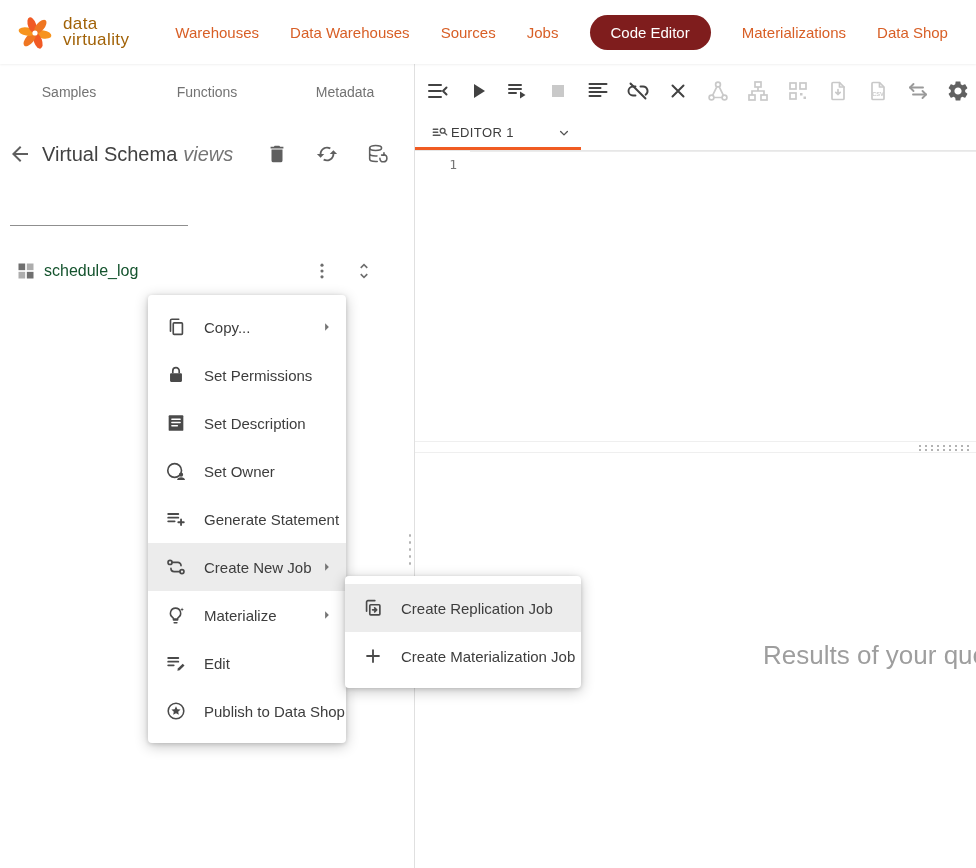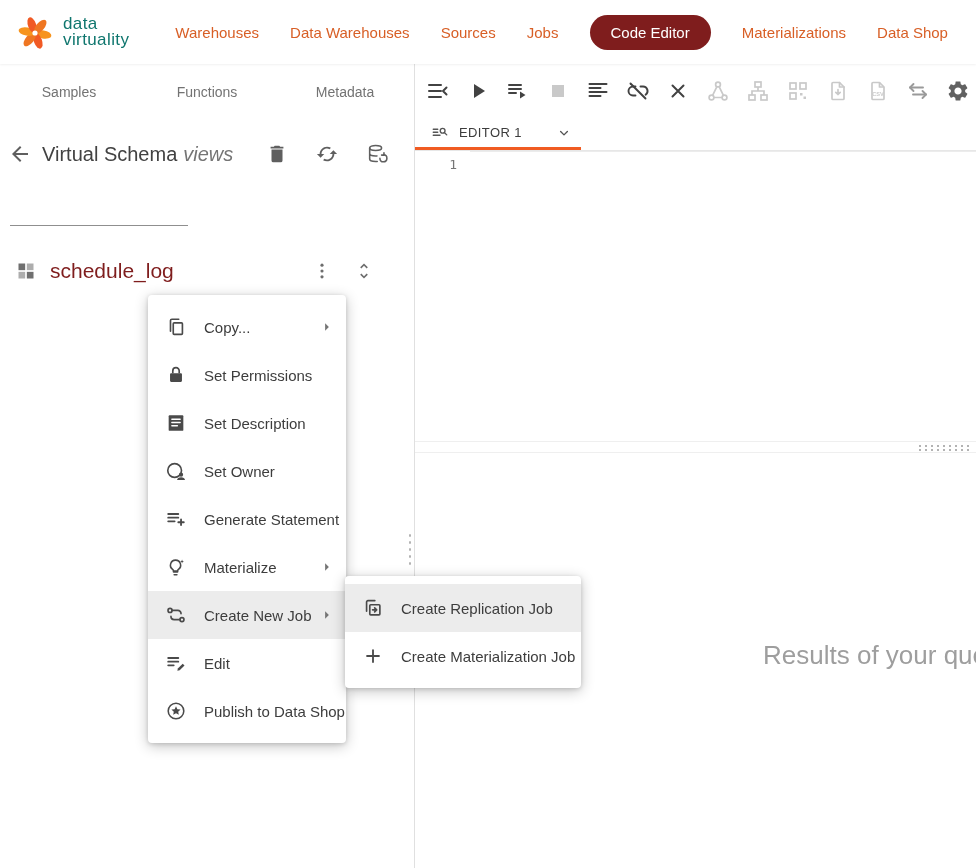--- a/index.html
+++ b/index.html
@@ -10,21 +10,21 @@
   }
   svg { display:block; }
   .i24{width:24px;height:24px} .i22{width:22px;height:22px}
   .i20{width:20px;height:20px} .i18{width:18px;height:18px} .i15{width:15px;height:15px}
   .spacer{flex:1}
   button{background:none;border:none;padding:0;margin:0;cursor:pointer;color:inherit}
 
   
   .topnav{height:64px;display:flex;align-items:center;background:#fff;box-shadow:0 1px 2px rgba(0,0,0,.06);position:relative;z-index:5}
   .logo{display:flex;align-items:center;gap:7px;margin:0 10px 0 14px;cursor:pointer}
-  .logo-text{font-size:17px;line-height:16px;color:#0f766e;letter-spacing:.4px}
+  .logo-text{font-size:17px;line-height:16px;color:#a16207;letter-spacing:.4px}
   .nav{flex:1;display:flex;align-items:center;justify-content:space-between;padding:0 28px 0 36px}
   .nav-item{font-size:15px;color:#d85f26;text-decoration:none;cursor:pointer;white-space:nowrap}
   .nav-item.pill{background:#7f1d1d;color:#fff;padding:9px 21px;border-radius:18px}
 
   
   .main{display:flex;height:804px}
   .left{width:415px;flex:none;border-right:1px solid #e0e0e0;position:relative;background:#fff}
   .right{flex:1;display:flex;flex-direction:column;background:#fff;min-width:0}
 
   
@@ -33,33 +33,33 @@
     border-bottom:3px solid transparent;cursor:pointer;padding-top:4px}
   .side-tab.active{color:#424242;border-bottom-color:#f05b22}
   .schema-header{display:flex;align-items:center;margin:24px 0 0 8px;padding-right:25px;color:#5f5f5f}
   .schema-title{margin-left:10px;font-size:20px;color:#424242}
   .schema-title em{font-style:italic;color:#757575;margin-left:6px}
   .hdr-ibtn{margin-left:26px;color:#5f5f5f}
   .search-row{margin:38px 0 0 10px;width:178px;border-bottom:1px solid #8f8f8f;display:flex;align-items:flex-end;padding-bottom:3px;color:#757575}
   .search-input{border:none;outline:none;background:transparent;flex:1;height:18px;padding:0 0 0 6px;
     font:14px "Liberation Sans",sans-serif;color:#424242}
   .tree-row{margin-top:26px;height:38px;display:flex;align-items:center;padding:0 38px 0 16px;cursor:pointer}
-  .tree-label{margin-left:14px;font-size:21px;color:#7f1d1d}
+  .tree-label{margin-left:8px;font-size:16px;color:#14532d}
   .tree-ibtn{margin-left:18px;color:#6d6d6d}
   .v-handle{position:absolute;right:1px;top:468px;width:6px;height:34px;cursor:col-resize;
     background-image:radial-gradient(circle,#b3b3b3 1px,transparent 1.4px);background-size:6px 7px}
 
   
   .toolbar{height:54px;display:flex;align-items:center;padding-left:11px;gap:16px;flex:none}
   .tbtn{width:24px;height:24px;display:flex;align-items:center;justify-content:center}
   .c-dark{color:#424242} .c-dis{color:#c9c9c9;cursor:default} .c-mid{color:#9a9a9a} .c-gear{color:#616161}
 
   
   .editor-tabrow{height:33px;border-bottom:1px solid #e7e7e7;display:flex;flex:none}
-  .editor-tab{width:166px;display:flex;align-items:center;gap:10px;padding:0 8px 0 16px;
+  .editor-tab{width:166px;display:flex;align-items:center;gap:2px;padding:0 8px 0 16px;
     border-bottom:3px solid #f05b22;cursor:pointer;color:#555}
   .etab-label{font-size:13px;font-weight:500;color:#3c3c3c;letter-spacing:.4px;flex:1}
 
   
   .editor-body{height:290px;flex:none;display:flex;background:#fff}
   .gutter{width:55px;flex:none;text-align:right;padding:6px 13px 0 0;
     font:13px "DejaVu Sans Mono",monospace;color:#757575}
   .code-area{flex:1;border-top:1px solid #ececec;cursor:text}
 
   
@@ -360,49 +360,49 @@
   </div>
   <div class="menu-item">
     <span class="mi-icon">
         <svg class="i22" viewBox="0 0 24 24" fill="none" stroke="currentColor" stroke-width="2" stroke-linecap="round">
           <path d="M3.5 6.5h11M3.5 10.5h11M3.5 14.5h7"></path>
           <path d="M17.5 12.5v6M14.5 15.5h6"></path>
         </svg>
       </span>
     <span class="mi-label">Generate Statement</span>
   </div>
-  <div class="menu-item">
-    <span class="mi-icon">
-        <svg class="i22" viewBox="0 0 24 24" fill="none" stroke="currentColor" stroke-width="1.7" stroke-linecap="round">
-          <path d="M9.3 17.5h4.4M10 20.5h3"></path>
-          <path d="M11.5 4.5a5.5 5.5 0 0 0-3.2 10c.6.5 1 1.2 1 2h4.4c0-.8.4-1.5 1-2a5.5 5.5 0 0 0-3.2-10z"></path>
-          <path d="M18.6 3.9l.6 1.5 1.5.6-1.5.6-.6 1.5-.6-1.5-1.5-.6 1.5-.6z" fill="currentColor" stroke="none"></path>
-        </svg>
-      </span>
-    <span class="mi-label">Materialize</span>
-    <svg class="mi-arrow" viewBox="0 0 24 24" fill="currentColor">
-        <path d="M9.5 7l5 5-5 5z"></path>
-      </svg>
-  </div>
   <div class="menu-item highlight">
     <span class="mi-icon">
         <svg class="i22" viewBox="0 0 24 24" fill="none" stroke="currentColor" stroke-width="1.8" stroke-linecap="round">
           <circle cx="5.5" cy="7" r="2.2"></circle>
           <circle cx="18.5" cy="17" r="2.2"></circle>
           <path d="M7.7 7H14a3.5 3.5 0 0 1 3.5 3.5"></path>
           <path d="M16.3 17H10a3.5 3.5 0 0 1-3.5-3.5"></path>
         </svg>
       </span>
     <span class="mi-label">Create New Job</span>
     <svg class="mi-arrow" viewBox="0 0 24 24" fill="currentColor">
         <path d="M9.5 7l5 5-5 5z"></path>
       </svg>
   </div>
   <div class="menu-item">
     <span class="mi-icon">
+        <svg class="i22" viewBox="0 0 24 24" fill="none" stroke="currentColor" stroke-width="1.7" stroke-linecap="round">
+          <path d="M9.3 17.5h4.4M10 20.5h3"></path>
+          <path d="M11.5 4.5a5.5 5.5 0 0 0-3.2 10c.6.5 1 1.2 1 2h4.4c0-.8.4-1.5 1-2a5.5 5.5 0 0 0-3.2-10z"></path>
+          <path d="M18.6 3.9l.6 1.5 1.5.6-1.5.6-.6 1.5-.6-1.5-1.5-.6 1.5-.6z" fill="currentColor" stroke="none"></path>
+        </svg>
+      </span>
+    <span class="mi-label">Materialize</span>
+    <svg class="mi-arrow" viewBox="0 0 24 24" fill="currentColor">
+        <path d="M9.5 7l5 5-5 5z"></path>
+      </svg>
+  </div>
+  <div class="menu-item">
+    <span class="mi-icon">
         <svg class="i22" viewBox="0 0 24 24" fill="none" stroke="currentColor" stroke-width="2" stroke-linecap="round">
           <path d="M3.5 6.5h11M3.5 10.5h11M3.5 14.5h6"></path>
           <path d="M13.5 20.5l.5-2.5 5.3-5.3 2 2-5.3 5.3z" fill="currentColor" stroke="none"></path>
         </svg>
       </span>
     <span class="mi-label">Edit</span>
   </div>
   <div class="menu-item">
     <span class="mi-icon">
         <svg class="i22" viewBox="0 0 24 24" fill="none" stroke="currentColor" stroke-width="1.7">

